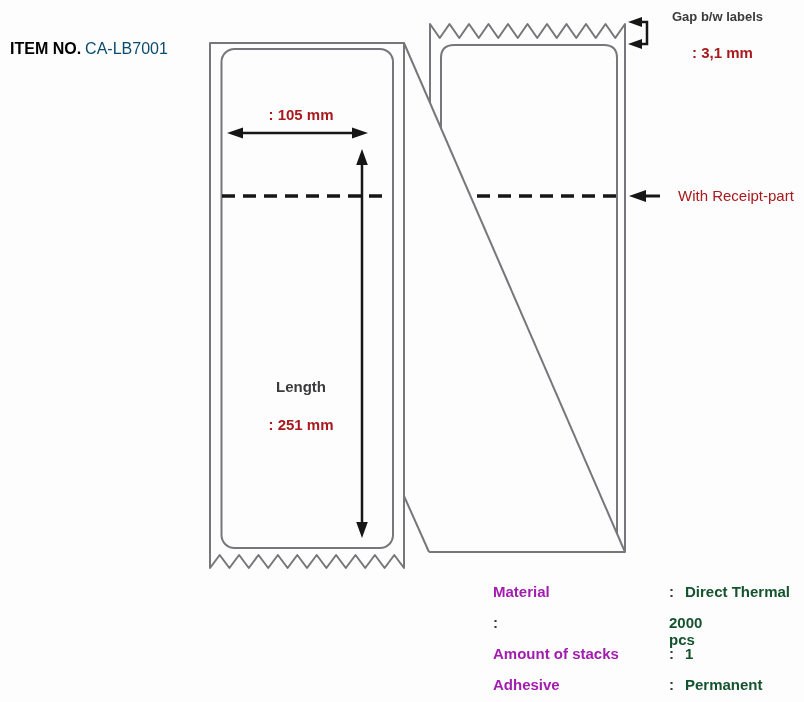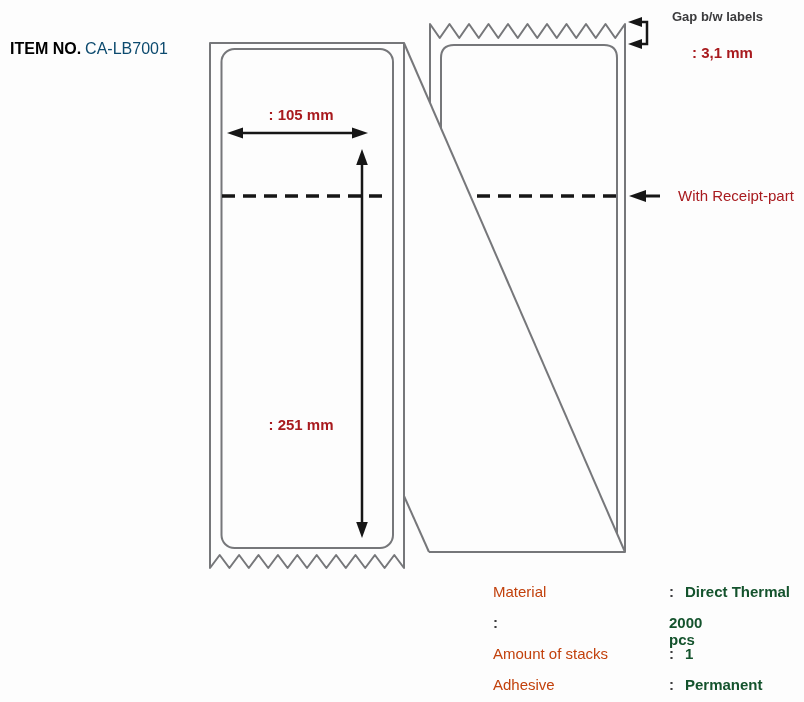--- a/index.html
+++ b/index.html
@@ -38,21 +38,21 @@
   .receipt-label { left: 678px; top: 187px; font-size: 15px; font-weight: normal; color: #a81a1e; }
 
   .spec-table { position: absolute; left: 493px; top: 583px; }
   .spec-row {
     display: grid;
     grid-template-columns: 176px 16px auto;
     height: 31px;
     align-items: start;
     font-size: 15px;
   }
-  .spec-row .s-label { font-weight: normal; color: #c2410c; }
+  .spec-row .s-label { font-weight: bold; color: #a21caf; }
   .spec-row .s-colon { font-weight: bold; color: #3b3b3d; }
   .spec-row .s-value { font-weight: bold; color: #14532d; }
 </style>
 </head>
 <body>
 
 <div class="canvas">
 
   <svg class="diagram-svg" width="804" height="702" viewBox="0 0 804 702">
 
@@ -99,20 +99,21 @@
       <line x1="644" y1="196" x2="660" y2="196" stroke="#161616" stroke-width="3"></line>
       <polygon points="629,196 646,190 646,202" fill="#161616"></polygon>
     </g>
   </svg>
 
   <div class="txt item-row">
     <span class="lbl">ITEM NO.</span><span class="val">CA-LB7001</span>
   </div>
 
   <div class="txt dim-value w-value">: 105 mm</div>
+  <div class="txt dim-label l-label">Length</div>
   <div class="txt dim-value l-value">: 251 mm</div>
 
   <div class="txt gap-label">Gap b/w labels</div>
   <div class="txt gap-value">: 3,1 mm</div>
 
   <div class="txt receipt-label">With Receipt-part</div>
 
   <div class="spec-table">
     <div class="spec-row">
       <span class="s-label">Material</span>

